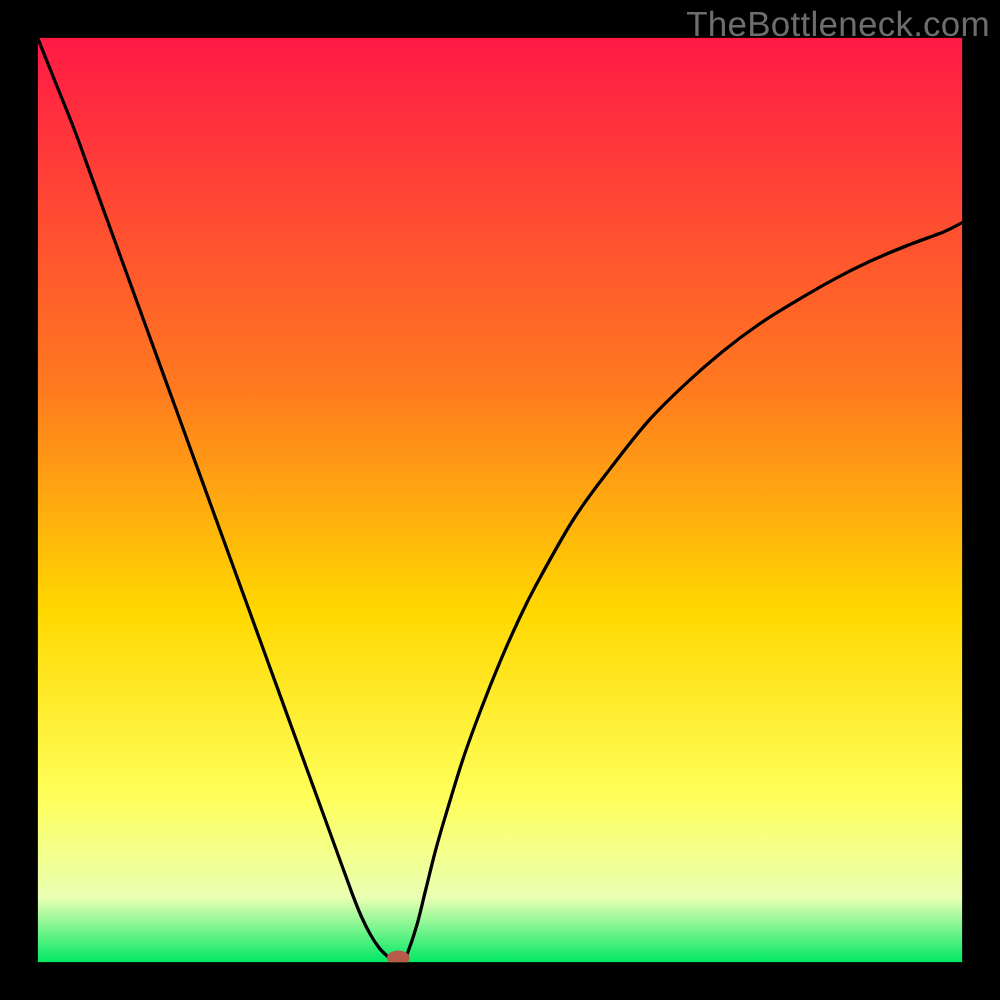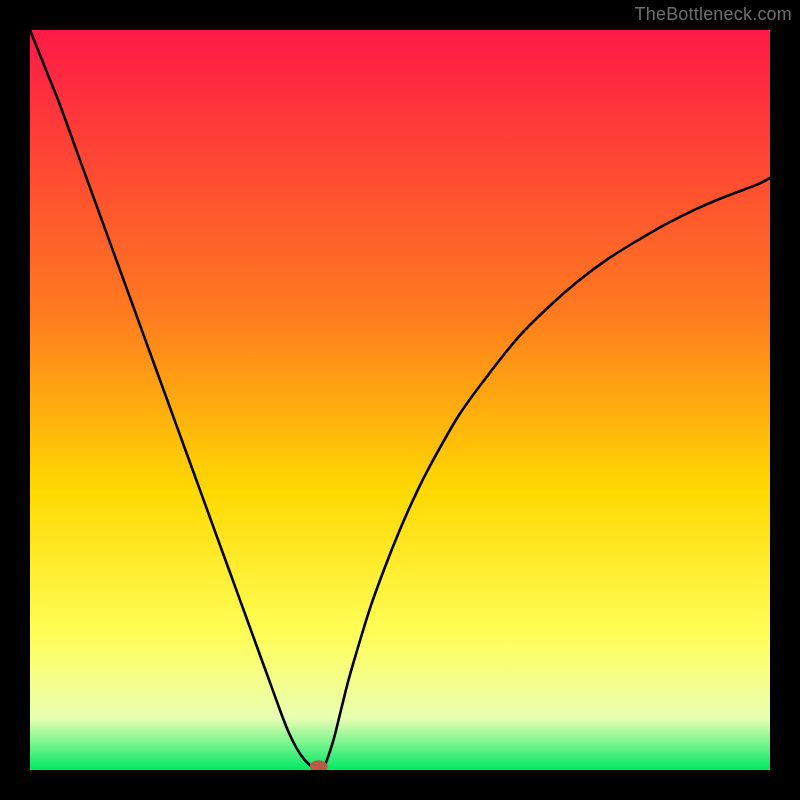--- a/index.html
+++ b/index.html
@@ -28,21 +28,21 @@
   .plot svg {
     display: block;
     width: 740px;
     height: 740px;
   }
   .watermark {
     position: absolute;
     top: 4px;
     right: 8px;
     color: #6d6d6d;
-    font-size: 18px;
+    font-size: 28px;
     font-weight: 400;
     letter-spacing: 0.2px;
     user-select: none;
   }
 </style>
 </head>
 <body>
 
 <div class="frame">
   <div class="watermark">TheBottleneck.com</div>

